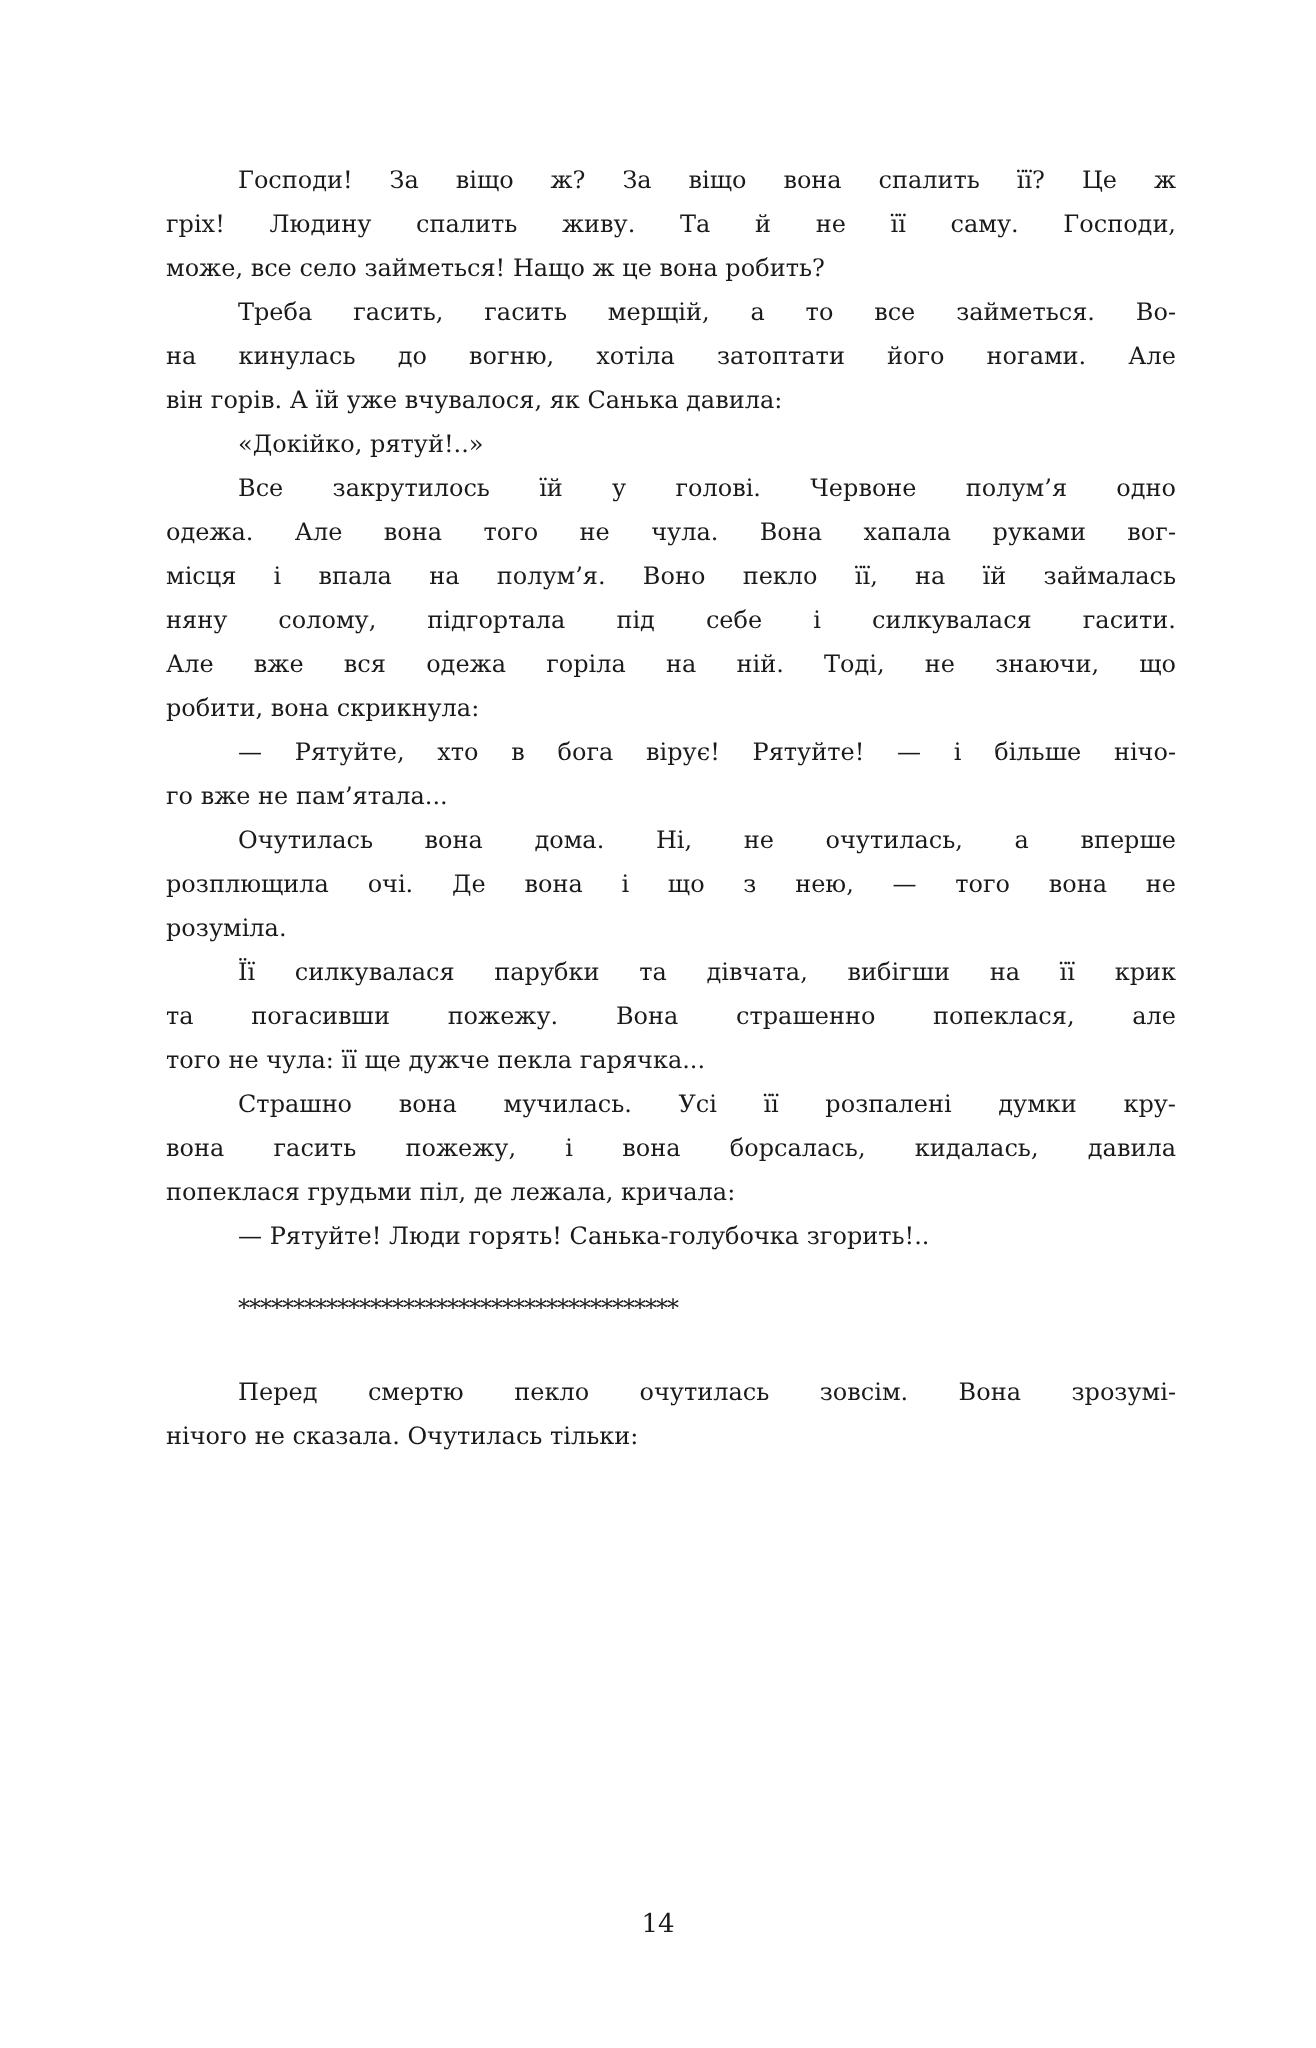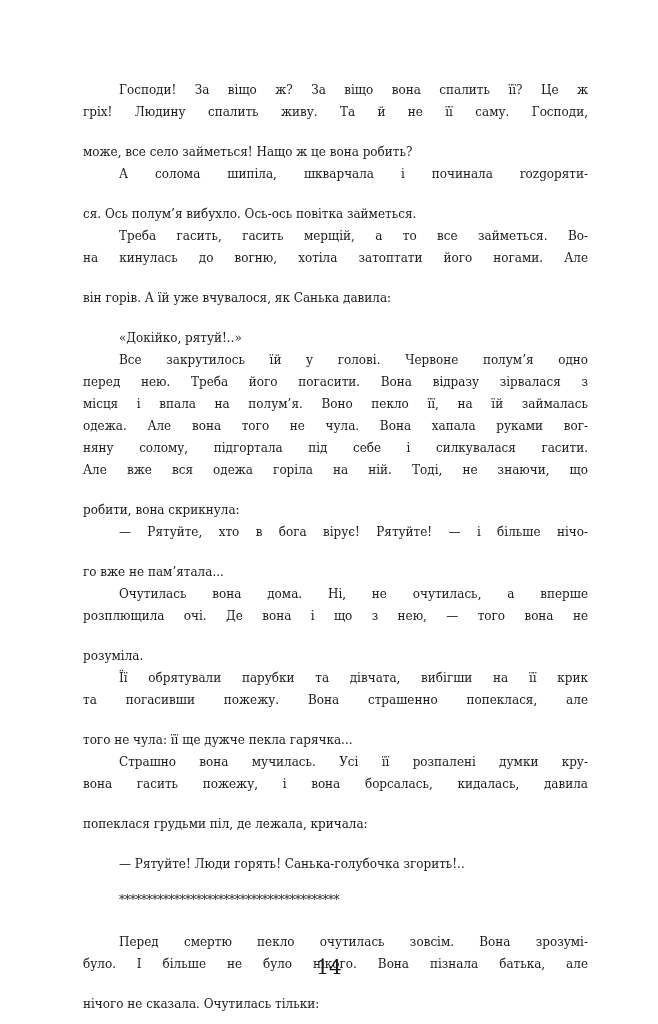--- a/index.html
+++ b/index.html
@@ -2,84 +2,78 @@
 <html><head>
 <meta charset="utf-8">
 <style>
   html, body { margin:0; padding:0; background:#ffffff; }
   body { width:658px; height:1024px; position:relative; overflow:hidden; }
   .page { position:absolute; left:83px; top:79px; width:505px;
           font-family:"DejaVu Serif", "Liberation Serif", serif;
           font-size:12px; color:#1a1a1a; }
   .line { height:22px; line-height:22px; white-space:nowrap;
           text-align:justify; text-align-last:justify; }
-  .line.last { text-align-last:left;margin-top:18px; }
+  .line.last { text-align-last:left; }
   .line.indent { padding-left:36px; }
   .gap { height:14px; }
   .stars { height:22px; line-height:22px; padding-left:36px; letter-spacing:-0.5px; white-space:nowrap; }
   .pagenum { position:absolute; left:0; width:658px; top:955px; text-align:center;
-             font-family:"DejaVu Serif", "Liberation Serif", serif; font-size:20px; color:#1a1a1a; }
+             font-family:"DejaVu Serif", "Liberation Serif", serif; font-size:13px; color:#1a1a1a; }
 </style>
 </head>
 <body>
 
 <div class="page">
   <div>
     <div class="line indent">Господи! За віщо ж? За віщо вона спалить її? Це ж</div>
     <div class="line">гріх! Людину спалить живу. Та й не її саму. Господи,</div>
     <div class="line last">може, все село займеться! Нащо ж це вона робить?</div>
   </div>
   <div>
-    <div class="line indent">А солома шипіла, шкварчала і починала rozgоряти-</div>
-    <div class="line last">ся. Ось полум’я вибухло. Ось-ось повітка займеться.</div>
-  </div>
-  <div>
     <div class="line indent">Треба гасить, гасить мерщій, а то все займеться. Во-</div>
     <div class="line">на кинулась до вогню, хотіла затоптати його ногами. Але</div>
     <div class="line last">він горів. А їй уже вчувалося, як Санька давила:</div>
   </div>
   <div>
     <div class="line indent last">«Докійко, рятуй!..»</div>
   </div>
   <div>
     <div class="line indent">Все закрутилось їй у голові. Червоне полум’я одно</div>
-    <div class="line">перед нею. Треба його погасити. Вона відразу зірвалася з</div>
+    <div class="line">одежа. Але вона того не чула. Вона хапала руками вог-</div>
     <div class="line">місця і впала на полум’я. Воно пекло її, на їй займалась</div>
-    <div class="line">одежа. Але вона того не чула. Вона хапала руками вог-</div>
     <div class="line">няну солому, підгортала під себе і силкувалася гасити.</div>
     <div class="line">Але вже вся одежа горіла на ній. Тоді, не знаючи, що</div>
     <div class="line last">робити, вона скрикнула:</div>
   </div>
   <div>
     <div class="line indent">— Рятуйте, хто в бога вірує! Рятуйте! — і більше нічо-</div>
     <div class="line last">го вже не пам’ятала...</div>
   </div>
   <div>
     <div class="line indent">Очутилась вона дома. Ні, не очутилась, а вперше</div>
     <div class="line">розплющила очі. Де вона і що з нею, — того вона не</div>
     <div class="line last">розуміла.</div>
   </div>
   <div>
-    <div class="line indent">Її обрятували парубки та дівчата, вибігши на її крик</div>
+    <div class="line indent">Її силкувалася парубки та дівчата, вибігши на її крик</div>
     <div class="line">та погасивши пожежу. Вона страшенно попеклася, але</div>
     <div class="line last">того не чула: її ще дужче пекла гарячка...</div>
   </div>
   <div>
     <div class="line indent">Страшно вона мучилась. Усі її розпалені думки кру-</div>
     <div class="line">вона гасить пожежу, і вона борсалась, кидалась, давила</div>
     <div class="line last">попеклася грудьми піл, де лежала, кричала:</div>
   </div>
   <div>
     <div class="line indent last">— Рятуйте! Люди горять! Санька-голубочка згорить!..</div>
   </div>
 
   <div class="gap"></div>
   <div class="stars">****************************************</div>
   <div class="gap" style="height:20px"></div>
 
   <div>
     <div class="line indent">Перед смертю пекло очутилась зовсім. Вона зрозумі-</div>
-    <div class="line">було. І більше не було нікого. Вона пізнала батька, але</div>
     <div class="line last">нічого не сказала. Очутилась тільки:</div>
   </div>
 </div>
 
 <div class="pagenum">14</div>
 
 </body></html>

